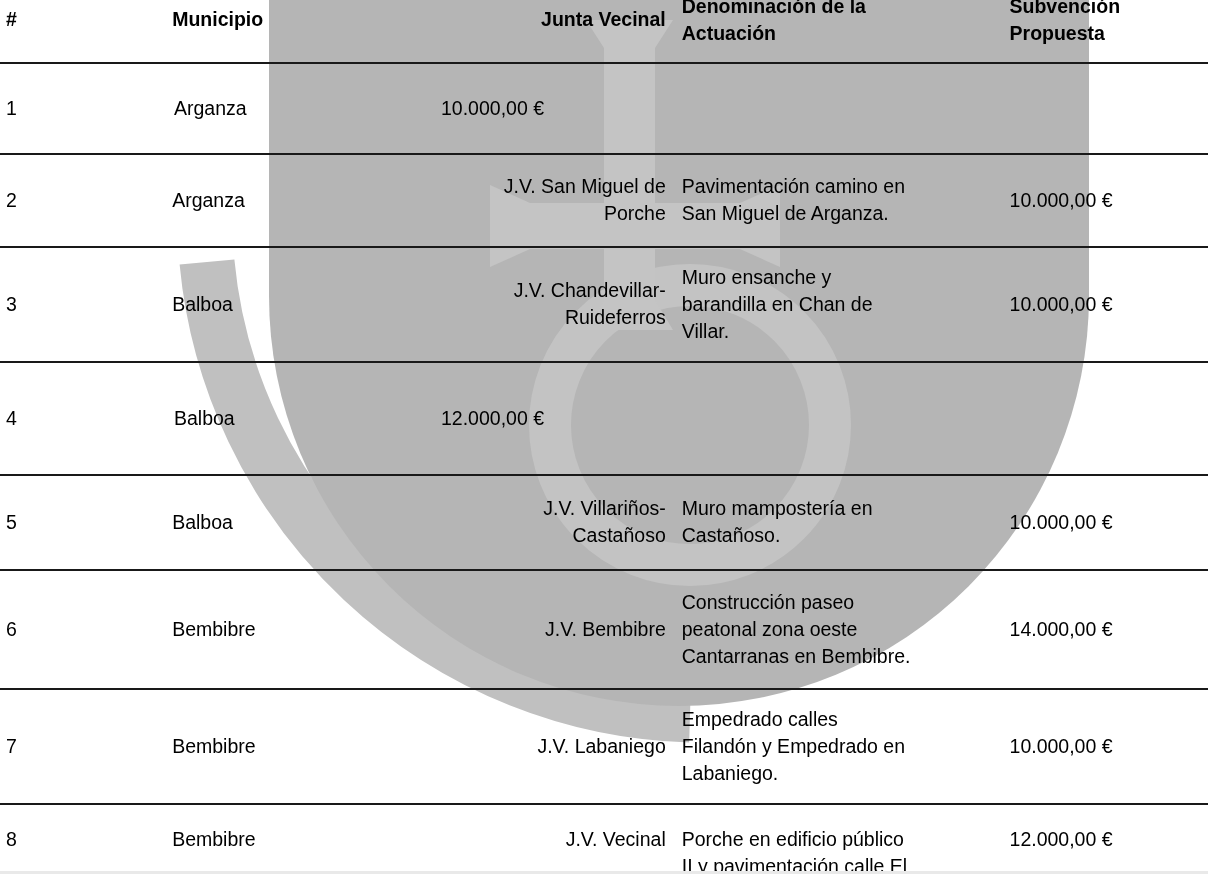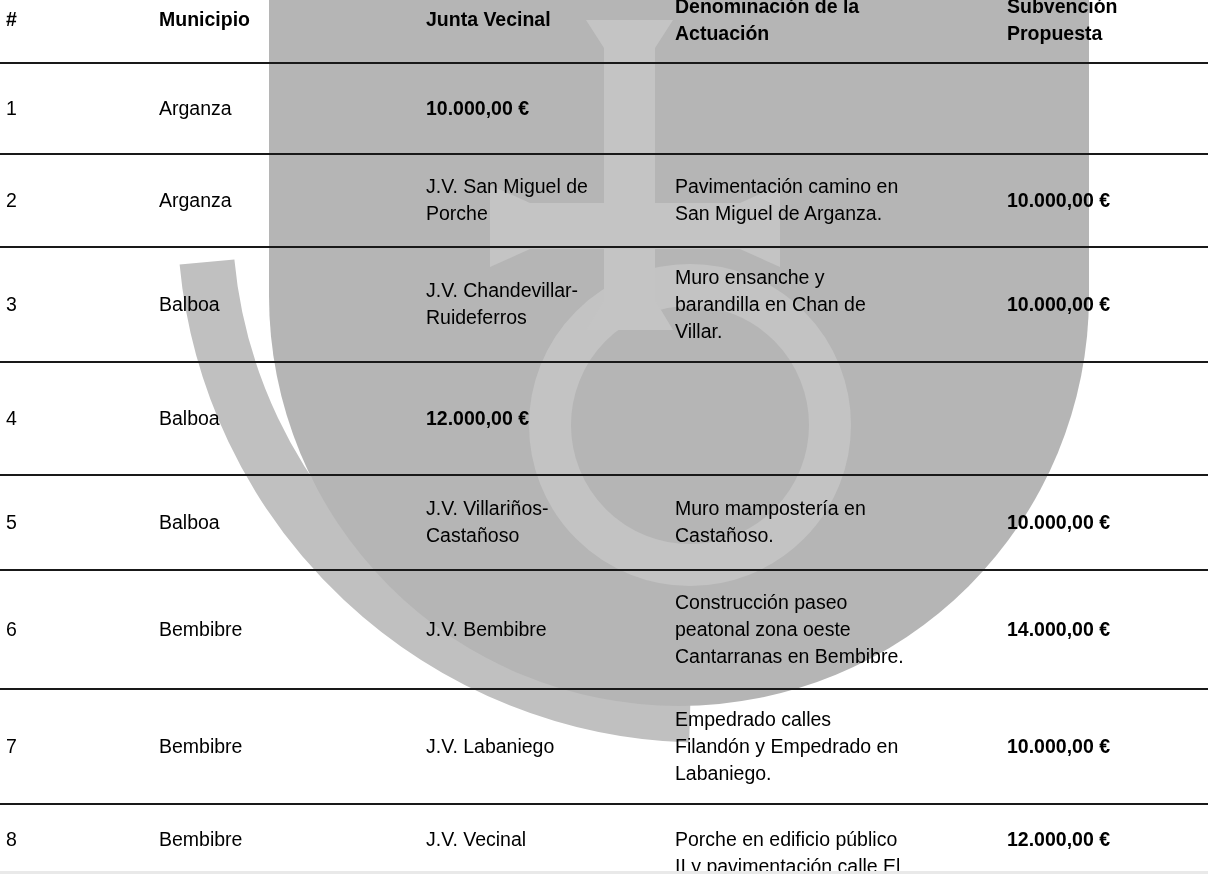--- a/index.html
+++ b/index.html
@@ -22,24 +22,24 @@
   }
   .t-row.row-last{border-bottom:none;align-items:flex-start;}
   .t-row.row-last .cell{padding-top:21px;}
   .cell{
     box-sizing:border-box;
     padding-left:6px;padding-right:10px;
     font-size:19.5px;line-height:27px;
     white-space:pre-line;
   }
   .c-num{width:153px;}
-  .c-municipio{width:267px;}
-  .c-junta{width:249px;}
+  .c-municipio{width:267px;margin-left:15px;}
+  .c-junta{width:249px;text-align:right;}
   .c-denominacion{width:332px;}
-  .c-subvencion{width:207px;font-weight:bold;}
+  .c-subvencion{width:207px;}
   
   #header-row{
     position:relative;
     height:63.5px;
     box-sizing:border-box;
     border-bottom:2.5px solid #191919;
     overflow:visible;
   }
   #header-inner{
     position:absolute;left:0;top:-22px;height:83px;width:1208px;

